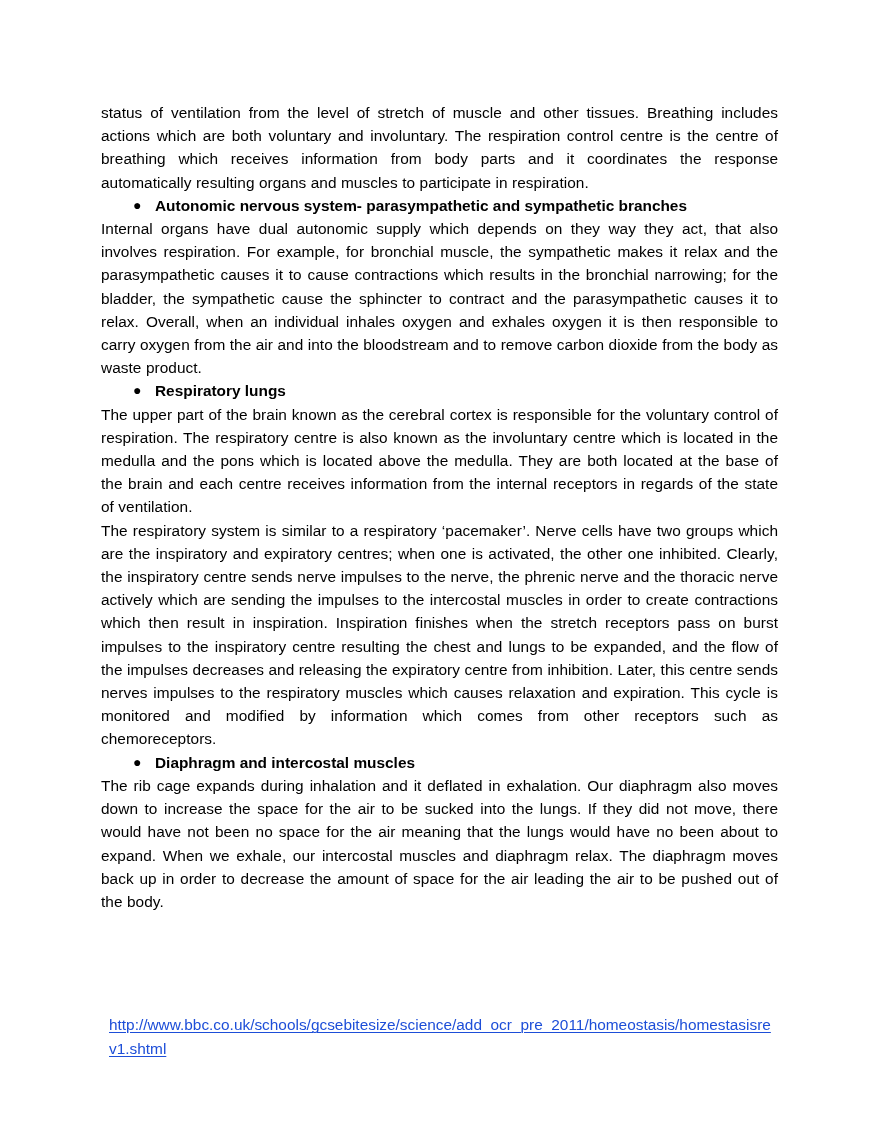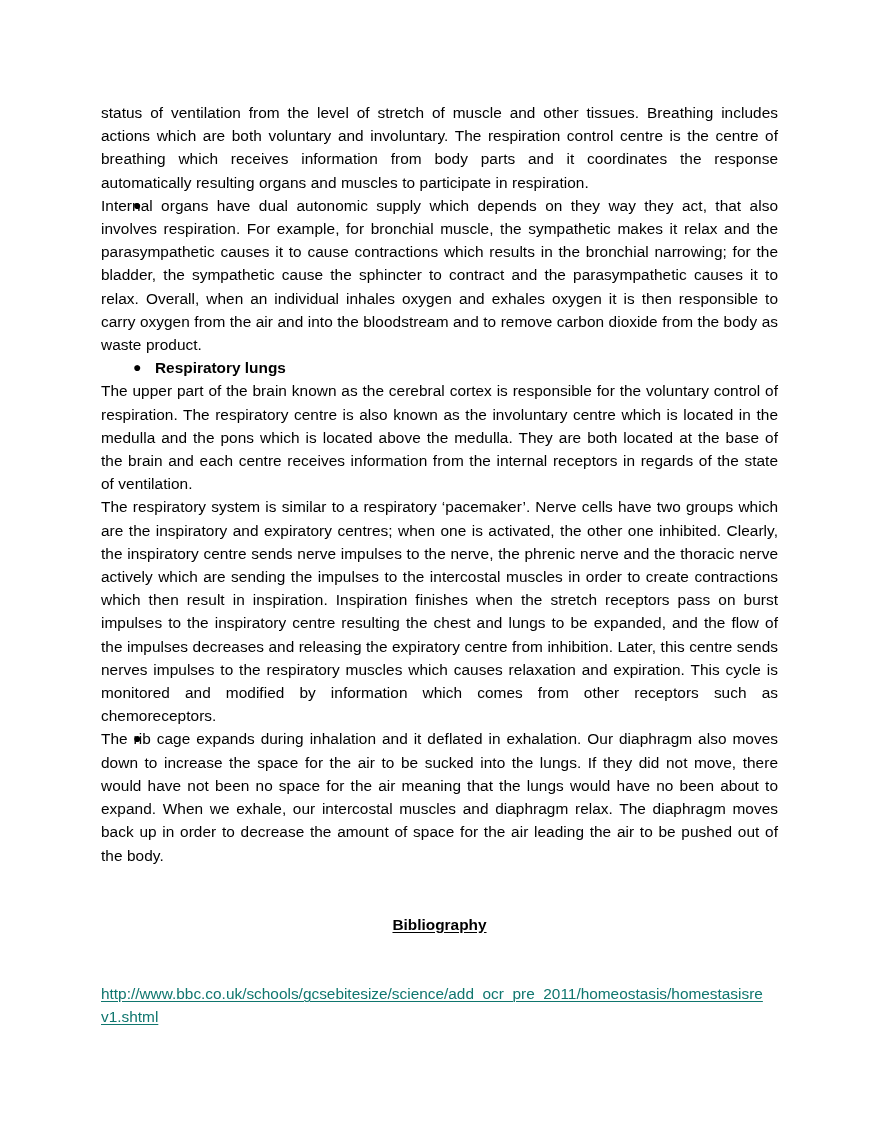--- a/index.html
+++ b/index.html
@@ -70,67 +70,68 @@
     text-decoration: underline;
     text-underline-offset: 2px;
   }
   .biblio-line {
     margin: 0;
     font-size: 15.4px;
     line-height: 23.2px;
     text-align: left;
   }
   .biblio-link {
-    margin: 0;
+    margin: 8px;
     font-size: 15.4px;
     line-height: 23.2px;
     text-align: left;
-    color: #0f766e;
+    color: #1d4ed8;
     text-decoration: underline;
     text-underline-offset: 2px;
     text-decoration-thickness: 1px;
     word-break: break-all;
     overflow-wrap: anywhere;
     cursor: pointer;
     display: block;
     width: 664px;
   }
 </style>
 </head>
 <body>
 
 <div class="page">
   <div class="content">
 
     <p class="para">status of ventilation from the level of stretch of muscle and other tissues. Breathing includes actions which are both voluntary and involuntary. The respiration control centre is the centre of breathing which receives information from body parts and it coordinates the response automatically resulting organs and muscles to participate in respiration.</p>
 
     <p class="bullet-heading">
       <span class="bullet-dot">●</span>
+      <span>Autonomic nervous system- parasympathetic and sympathetic branches</span>
     </p>
 
     <p class="para">Internal organs have dual autonomic supply which depends on they way they act, that also involves respiration. For example, for bronchial muscle, the sympathetic makes it relax and the parasympathetic causes it to cause contractions which results in the bronchial narrowing; for the bladder, the sympathetic cause the sphincter to contract and the parasympathetic causes it to relax. Overall, when an individual inhales oxygen and exhales oxygen it is then responsible to carry oxygen from the air and into the bloodstream and to remove carbon dioxide from the body as waste product.</p>
 
     <p class="bullet-heading">
       <span class="bullet-dot">●</span>
       <span>Respiratory lungs</span>
     </p>
 
     <p class="para">The upper part of the brain known as the cerebral cortex is responsible for the voluntary control of respiration. The respiratory centre is also known as the involuntary centre which is located in the medulla and the pons which is located above the medulla. They are both located at the base of the brain and each centre receives information from the internal receptors in regards of the state of ventilation.</p>
 
     <p class="para">The respiratory system is similar to a respiratory ‘pacemaker’. Nerve cells have two groups which are the inspiratory and expiratory centres; when one is activated, the other one inhibited. Clearly, the inspiratory centre sends nerve impulses to the nerve, the phrenic nerve and the thoracic nerve actively which are sending the impulses to the intercostal muscles in order to create contractions which then result in inspiration. Inspiration finishes when the stretch receptors pass on burst impulses to the inspiratory centre resulting the chest and lungs to be expanded, and the flow of the impulses decreases and releasing the expiratory centre from inhibition. Later, this centre sends nerves impulses to the respiratory muscles which causes relaxation and expiration. This cycle is monitored and modified by information which comes from other receptors such as chemoreceptors.</p>
 
     <p class="bullet-heading">
       <span class="bullet-dot">●</span>
+      <span>Diaphragm and intercostal muscles</span>
     </p>
 
     <p class="para">The rib cage expands during inhalation and it deflated in exhalation. Our diaphragm also moves down to increase the space for the air to be sucked into the lungs. If they did not move, there would have not been no space for the air meaning that the lungs would have no been about to expand. When we exhale, our intercostal muscles and diaphragm relax. The diaphragm moves back up in order to decrease the amount of space for the air leading the air to be pushed out of the body.</p>
 
     <div class="spacer-lg"></div>
 
-    <p class="biblio-title">Bibliography</p>
 
     <div class="spacer-sm"></div>
 
 
     <div class="spacer-sm"></div>
 
     <a class="biblio-link">http://www.bbc.co.uk/schools/gcsebitesize/science/add_ocr_pre_2011/homeostasis/homestasisrev1.shtml</a>
 
   </div>
 </div>

